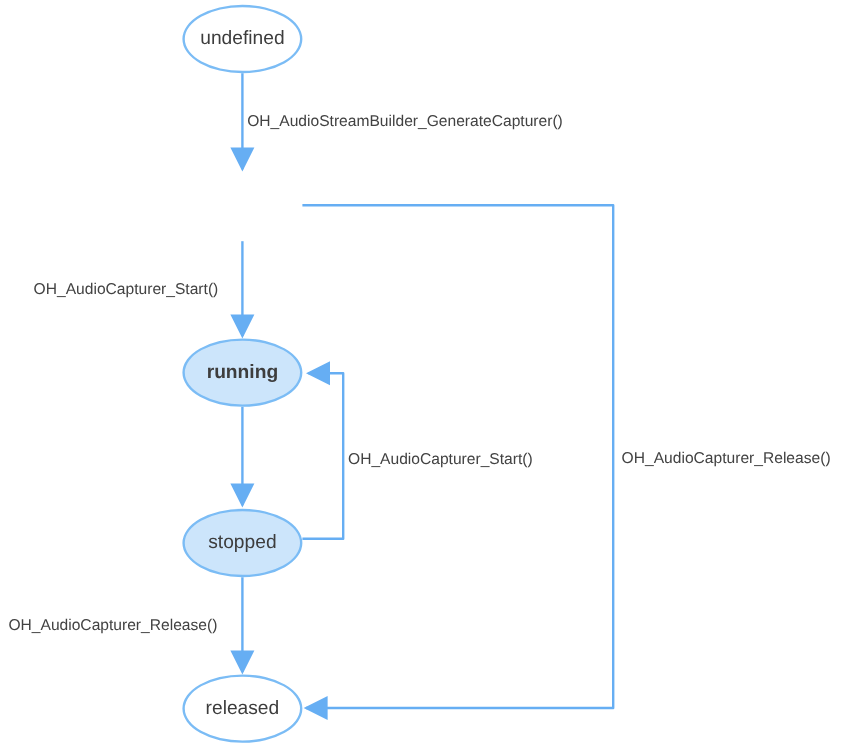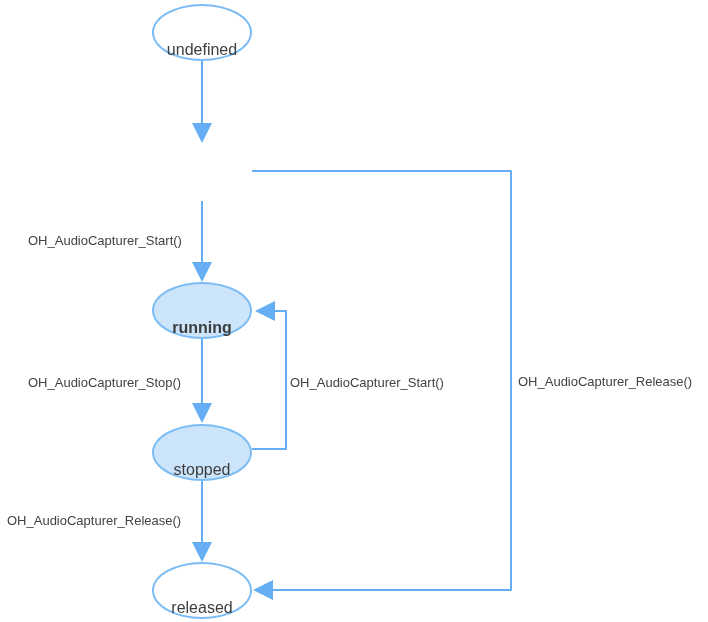--- a/index.html
+++ b/index.html
@@ -41,21 +41,21 @@
   }
   .node {
     position: absolute;
     box-sizing: border-box;
     width: 100px;
     height: 57px;
     border: 2px solid var(--node-border);
     border-radius: 50%;
     background: var(--node-fill);
     display: flex;
-    align-items: flex-end;
+    align-items: center;
     justify-content: center;
     font-size: 16px;
     color: var(--text);
   }
   .node.filled {
     background: var(--node-fill-active);
   }
   .edge-label {
     position: absolute;
     font-size: 13px;
@@ -93,24 +93,24 @@
   </div>
 
   <div class="node" style="left:152px; top:562px;">
     <span>released</span>
   </div>
 
   <div class="node filled" style="left:152px; top:424px;">
     <span>stopped</span>
   </div>
 
+  <div class="edge-label" style="left:206px; top:93px;">OH_AudioStreamBuilder_GenerateCapturer()</div>
 
   <div class="edge-label" style="left:28px; top:233px;">OH_AudioCapturer_Start()</div>
 
-  <div class="edge-label" style="left:28px; top:375px;">OH_AudioCapturer_Stop()</div>
 
   <div class="edge-label" style="left:290px; top:375px;">OH_AudioCapturer_Start()</div>
 
   <div class="edge-label" style="left:518px; top:374px;">OH_AudioCapturer_Release()</div>
 
   <div class="edge-label" style="left:7px; top:513px;">OH_AudioCapturer_Release()</div>
 
 </div>
 
 </body></html>

